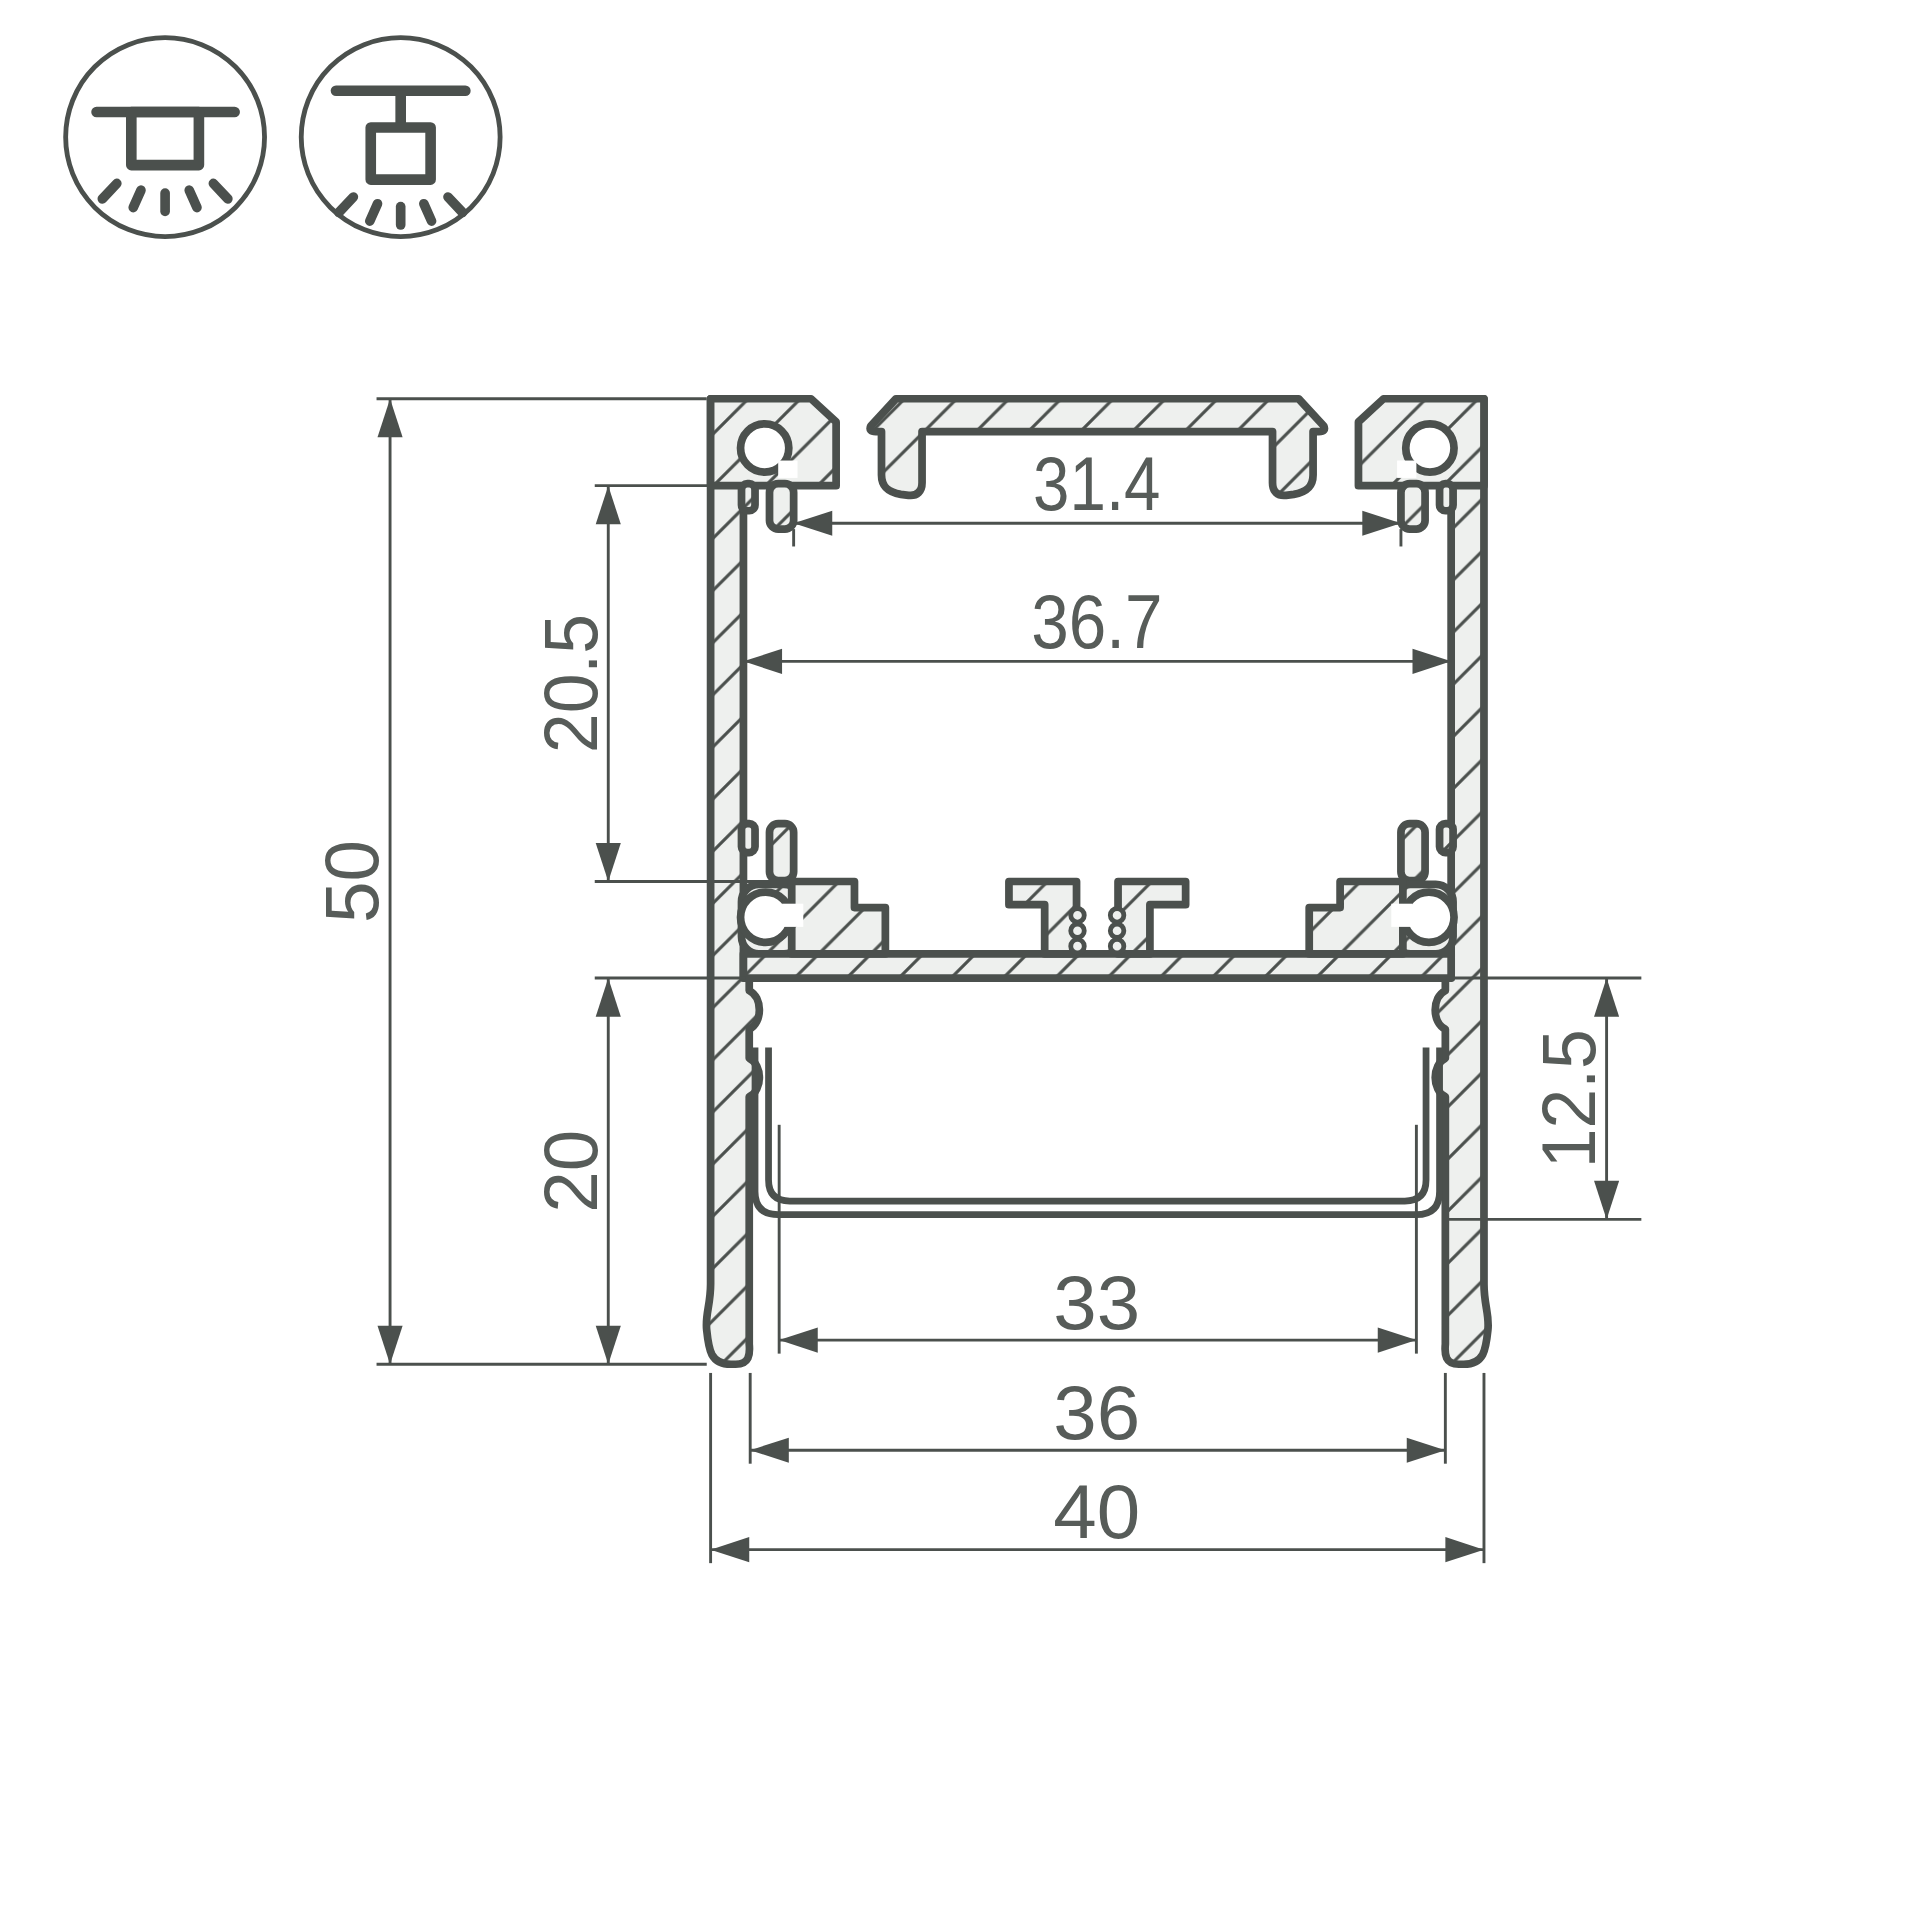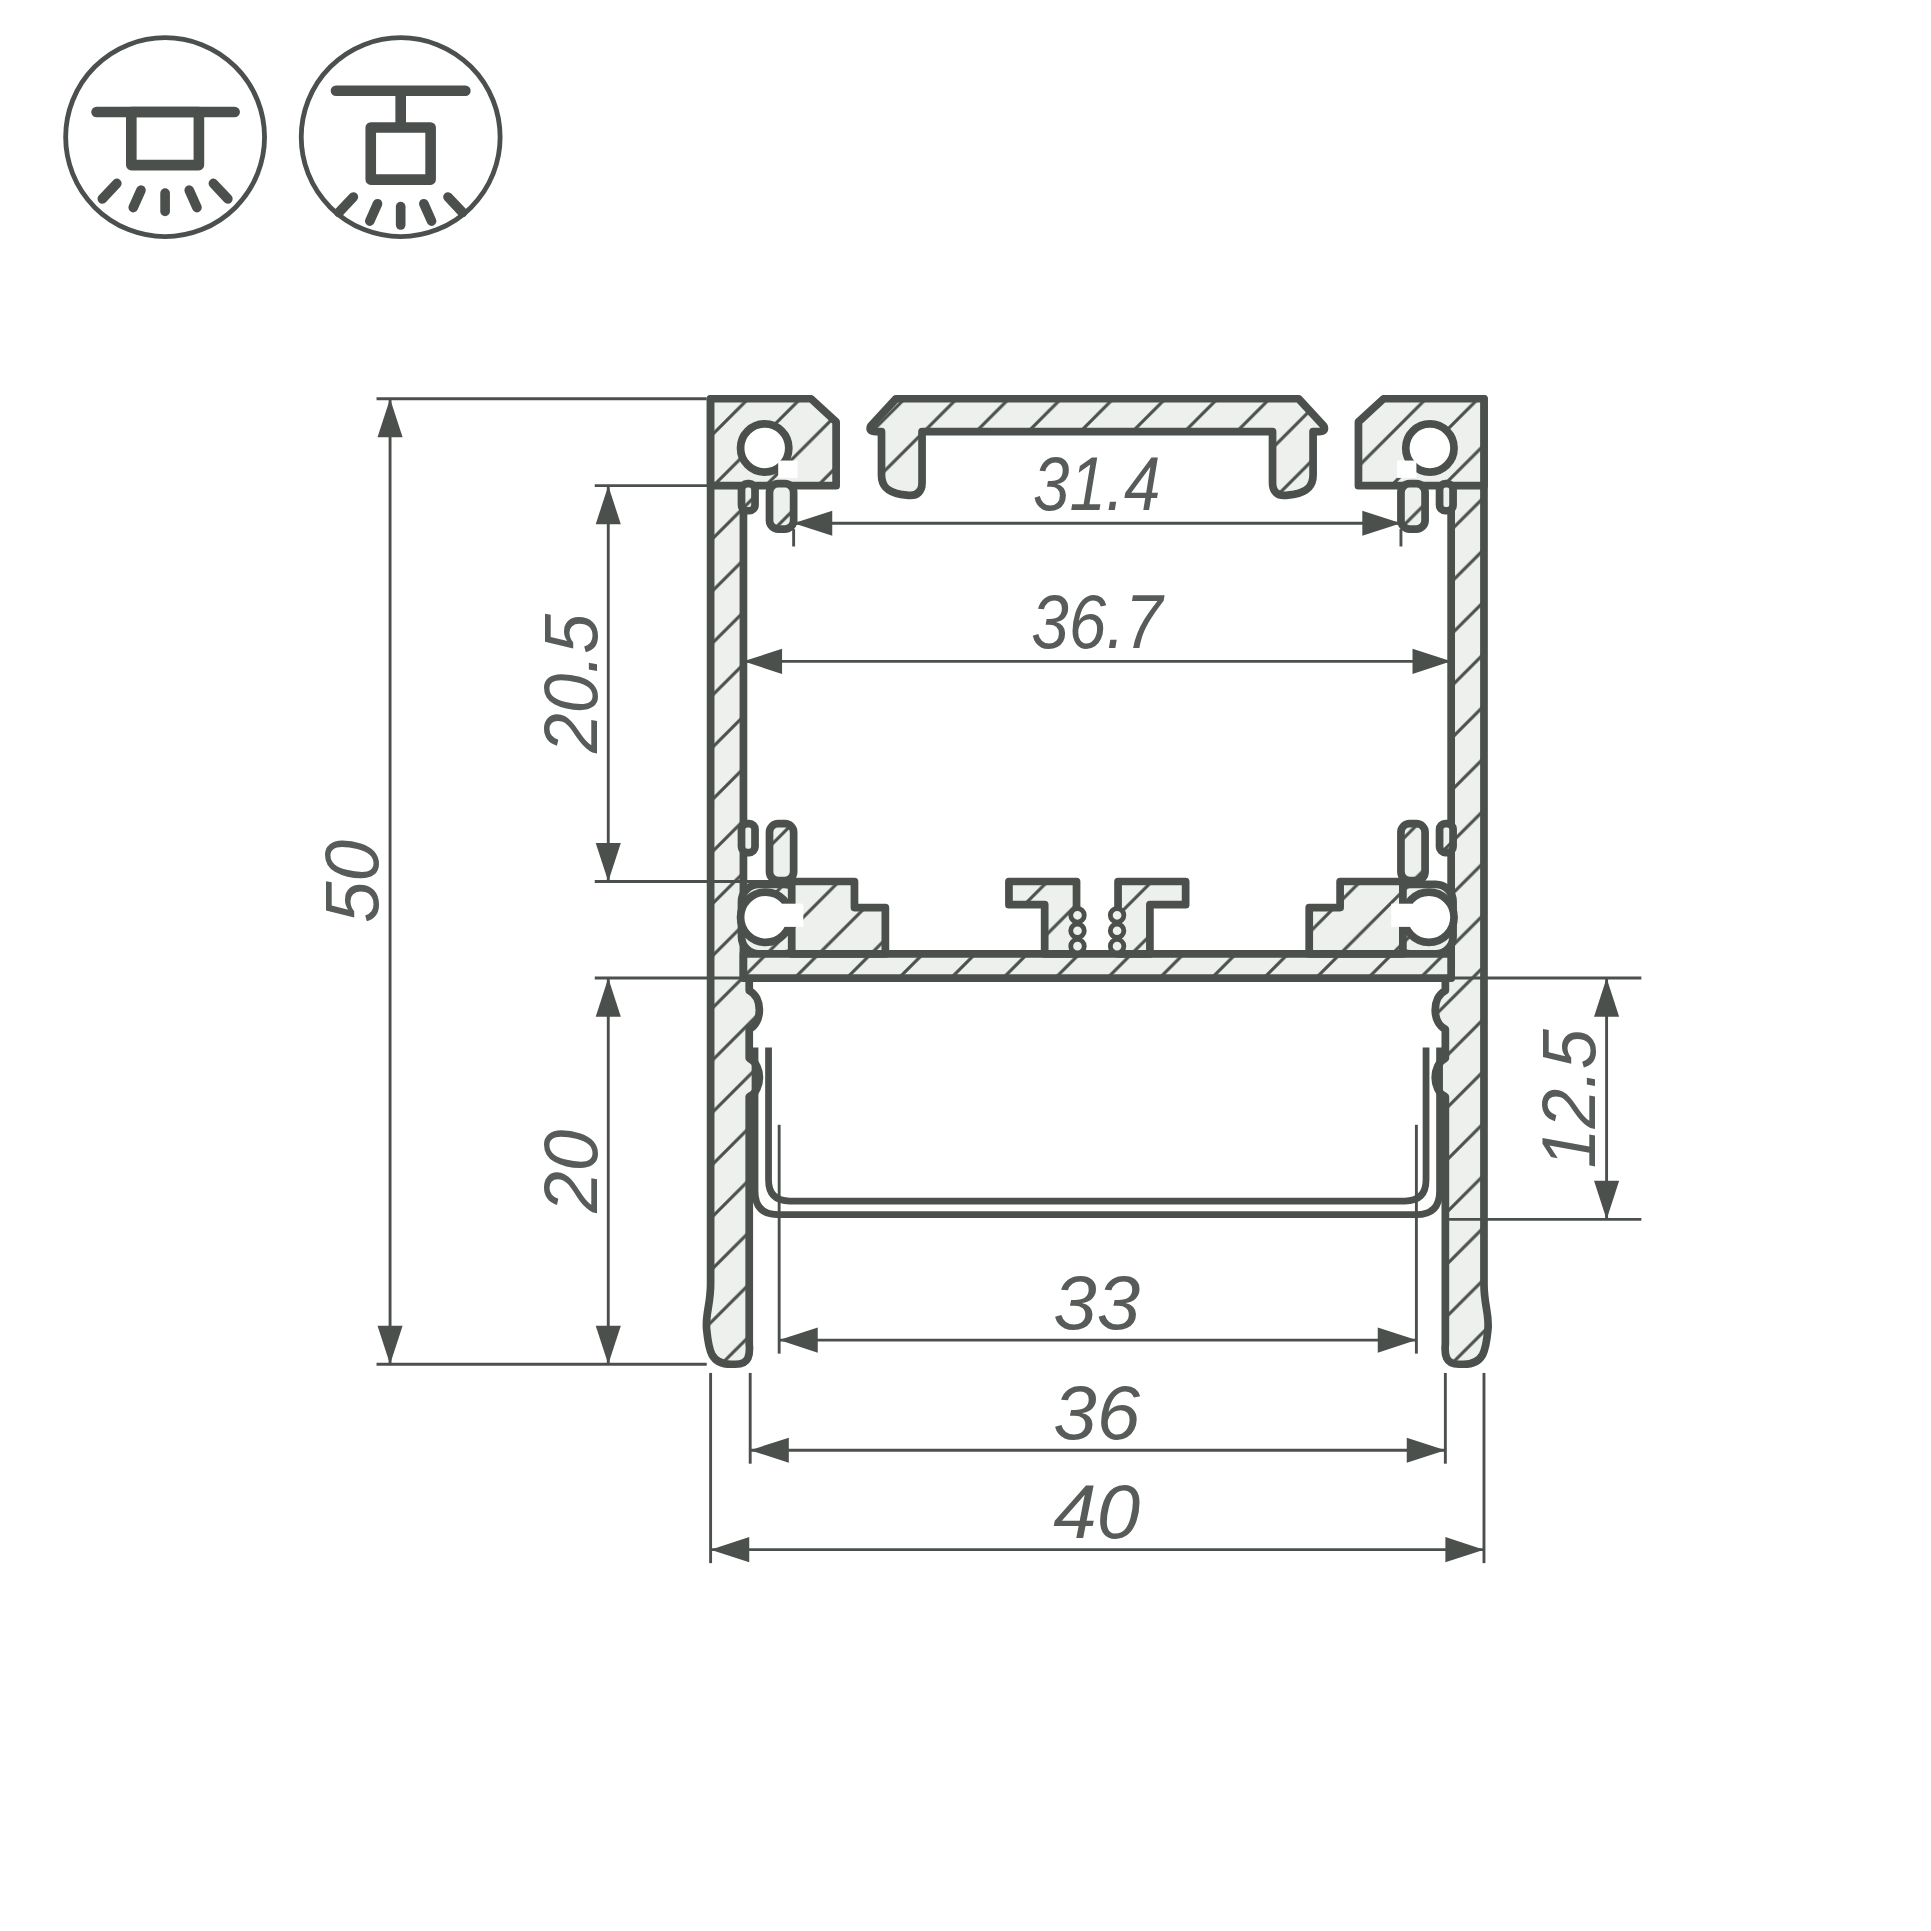--- a/index.html
+++ b/index.html
@@ -1,17 +1,17 @@
 <!DOCTYPE html>
 <html><head>
 <meta charset="utf-8">
 <style>
   html,body{margin:0;padding:0;background:#ffffff;}
   body{width:1931px;height:1931px;font-family:"Liberation Sans",sans-serif;}
-  #stage{width:1931px;height:1611px;position:relative;font-style:italic;}
+  #stage{width:1931px;height:1611px;position:relative;}
   svg{display:block;}
   .dim-text{fill:#575c59;font-size:78px;font-family:"Liberation Sans",sans-serif;}
 </style>
 </head>
 <body>
 
 <div id="stage">
 <svg width="1931" height="1931" viewBox="0 0 2000 2000">
   <defs>
     <pattern id="hatch" width="54" height="54" patternUnits="userSpaceOnUse">

